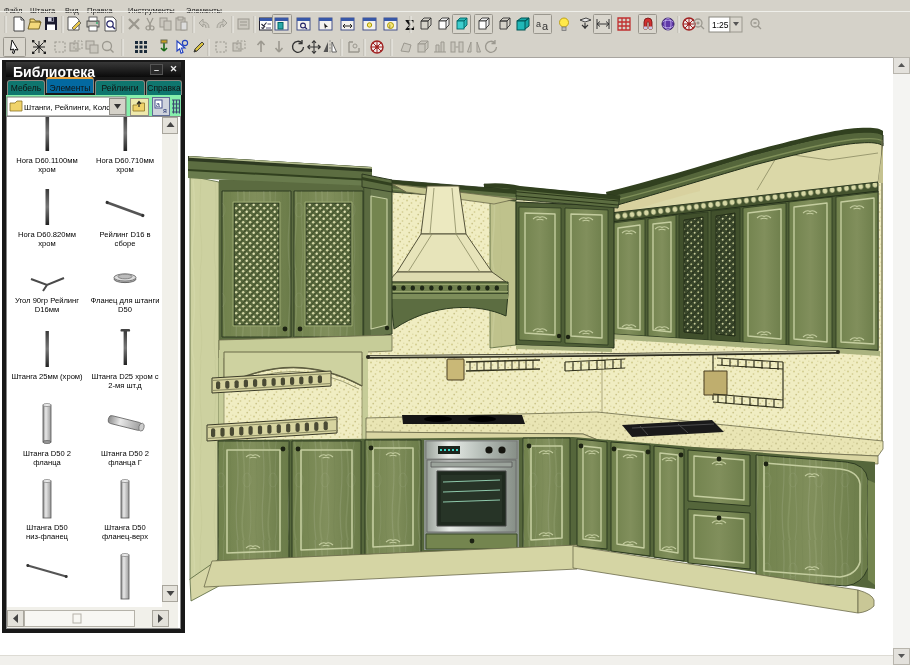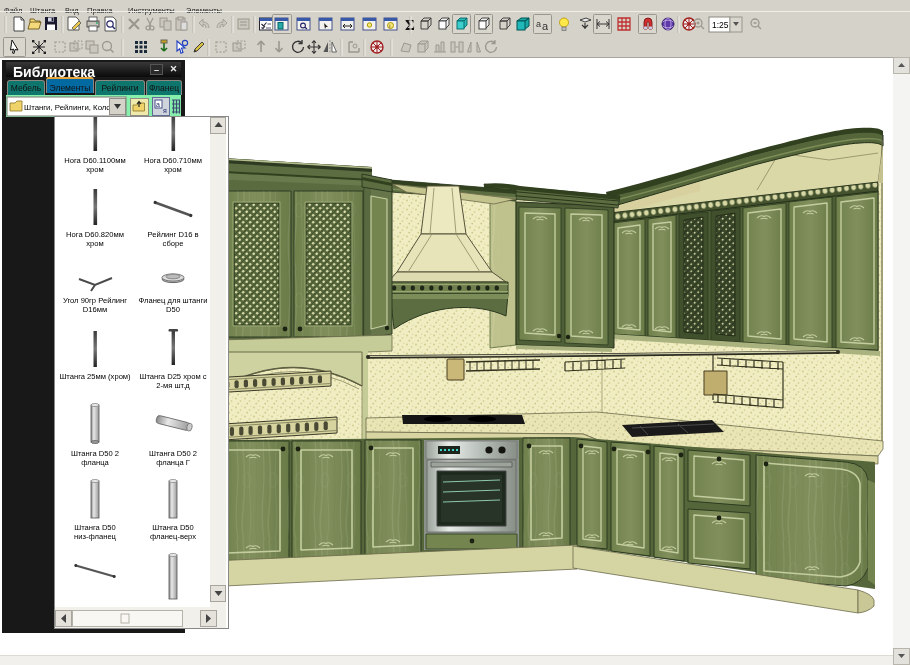--- a/index.html
+++ b/index.html
@@ -15,21 +15,21 @@
 #palette{position:absolute;left:2px;top:60px;width:183px;height:573px;background:#181818;}
 #ptitle{position:absolute;left:4px;top:2px;width:175px;height:15px;color:#fff;font-weight:bold;
  font-size:14px;padding:2px 0 0 7px;background:linear-gradient(#383838,#0a0a0a);}
 .pbtn{position:absolute;top:4px;width:13px;height:11px;color:#eee;font-size:9px;line-height:10px;
  text-align:center;font-weight:bold;}
 #ptabs{position:absolute;left:4px;top:17px;width:175px;height:18px;}
 .tab{position:absolute;top:3px;height:15px;background:#0f766e;border:1px solid #8a8880;border-bottom:none;
  border-radius:3px 3px 0 0;font-size:8.5px;text-align:center;padding-top:2px;color:#111;}
 .tabact{top:0px;height:16px;background:#0369a1;border-top:2.5px solid #e8a33d;padding-top:4px;}
 #pcombo{position:absolute;left:4px;top:35px;width:175px;height:22px;background:#86efac;}
-#plist{position:absolute;left:4px;top:56px;width:175px;height:513px;background:#fff;border:1px solid #888;margin-left:48px;}
+#plist{position:absolute;left:4px;top:56px;width:175px;height:513px;background:#fff;border:1px solid #888;}
 #kit{position:absolute;left:186px;top:57px;}
 </style></head>
 <body>
 <div id="menubar">
  <span style="left:4px">Файл</span>
     <span style="left:30px">Штанга</span>
     <span style="left:65px">Вид</span>
  <span style="left:87px">Правка</span>
     <span style="left:128px">Инструменты</span>
     <span style="left:186px">Элементы</span>
@@ -698,21 +698,21 @@
     </svg></div>
 <div id="hsb"></div>
 <div id="palette">
  <div id="ptitle">Библиотека</div>
  <div class="pbtn" style="left:148px;background:#2a2a2a;border:1px solid #555;">–</div>
  <div class="pbtn" style="left:165px;">✕</div>
  <div id="ptabs">
   <div class="tab" style="left:1px;width:38px;">Мебель</div>
   <div class="tab tabact" style="left:40px;width:48px;">Элементы</div>
   <div class="tab" style="left:89px;width:50px;">Рейлинги</div>
-  <div class="tab" style="left:140px;width:36px;">Фланец</div>
+  <div class="tab" style="left:140px;width:36px;">Справка</div>
  </div>
  <div id="pcombo"><svg width="175" height="23">
   <rect x="1" y="2" width="119" height="19" fill="#fff" stroke="#7a7974"></rect>
   <path d="M4,8 h5 l2,-2 h5 v10 h-12 Z" fill="#f0d36a" stroke="#8a7326" stroke-width="0.8"></path>
   <text x="18" y="15" font-size="7.8" fill="#000">Штанги, Рейлинги, Колс</text>
   <rect x="103.5" y="3.5" width="16" height="16" fill="#d5d2c9" stroke="#8f8d86"></rect>
   <path d="M108,9 l3.5,5 l3.5,-5 Z" fill="#333"></path>
   <rect x="124.5" y="3.5" width="18" height="17" fill="#efe9ac" stroke="#8f8d86"></rect>
   <path d="M127,10 h4 l1.5,-2 h6 v8 h-11.5 Z" fill="#f0d36a" stroke="#8a7326" stroke-width="0.8"></path>
   <path d="M133,12 v-5 M131,9 l2,-2.5 l2,2.5" stroke="#222" stroke-width="1.2" fill="none"></path>

